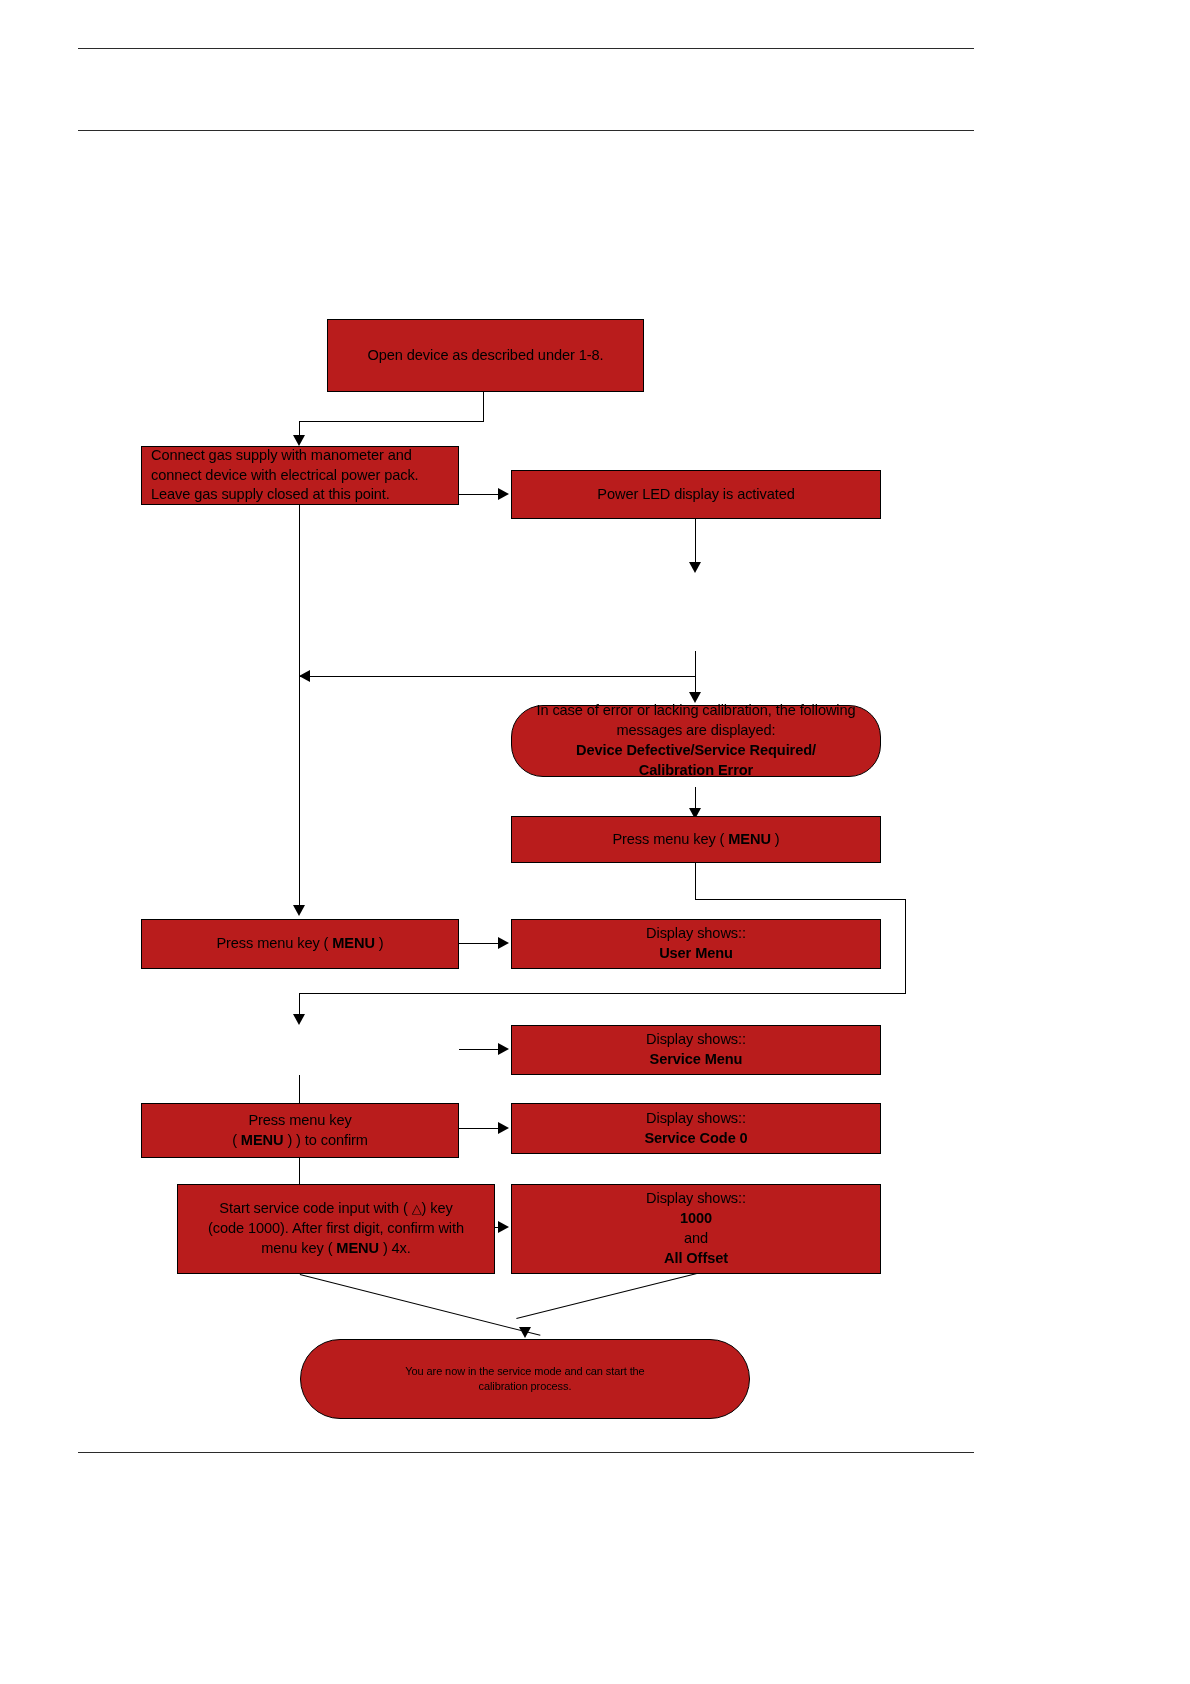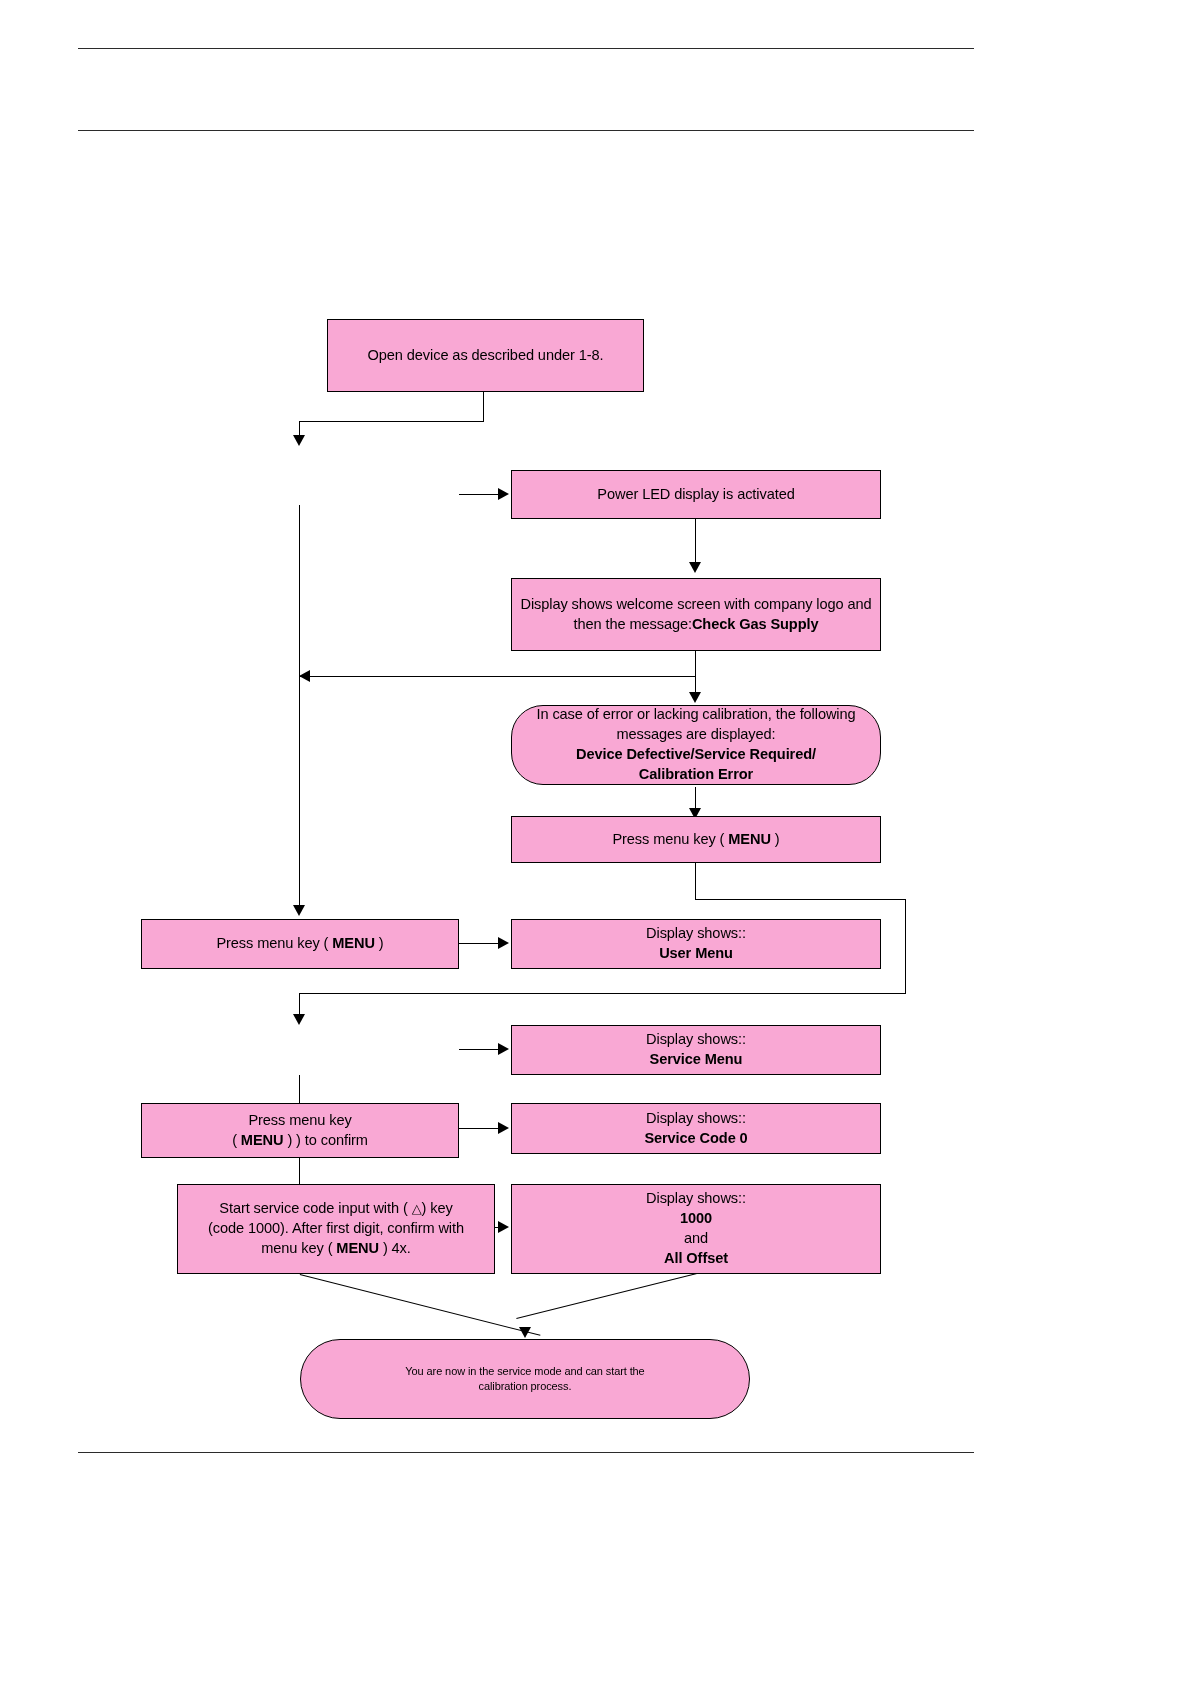--- a/index.html
+++ b/index.html
@@ -29,21 +29,21 @@
   
   #flow {
     position: absolute;
     left: 0; top: 0;
     width: 1190px; height: 1684px;
   }
 
   .node {
     position: absolute;
     border: 1.4px solid #000;
-    background: #f9a8d4;
+    background: #b91c1c;
     display: flex;
     align-items: center;
     justify-content: center;
     text-align: center;
     font-size: 14.6px;
     line-height: 1.36;
     letter-spacing: -0.1px;
     padding: 2px 8px;
     z-index: 3;
   }
@@ -98,48 +98,49 @@
 
   <div class="node" style="left:327px; top:319px; width:317px; height:73px;">
     <span class="inner">Open device as described under 1-8.</span>
   </div>
 
   <div class="ln v" style="left:483px; top:392px; height:30px;"></div>
   <div class="ln h" style="left:299px; top:421px; width:185px;"></div>
   <div class="ln v" style="left:299px; top:421px; height:19px;"></div>
   <div class="arrow down" style="left:293px; top:435px;"></div>
 
+  <div class="node left-align" style="left:141px; top:446px; width:318px; height:59px;">
+    <span class="inner">
+      <span>Connect gas supply with manometer and</span><br>
+      <span>connect device with electrical power pack.</span><br>
+      <span>Leave gas supply closed at this point.</span>
+    </span>
+  </div>
 
   <div class="ln h" style="left:459px; top:494px; width:41px;"></div>
   <div class="arrow right" style="left:498px; top:488px;"></div>
 
   <div class="node" style="left:511px; top:470px; width:370px; height:49px;">
     <span class="inner">Power LED display is activated</span>
   </div>
 
   <div class="ln v" style="left:695px; top:519px; height:48px;"></div>
   <div class="arrow down" style="left:689px; top:562px;"></div>
 
-  <div class="node" style="left:511px; top:578px; width:370px; height:73px;">
-    <span class="inner">
-      <span>Display shows welcome screen with company logo and</span><br>
-      <span>then the message:</span><b>Check Gas Supply</b>
-    </span>
-  </div>
 
   <div class="ln v" style="left:695px; top:651px; height:47px;"></div>
   <div class="arrow down" style="left:689px; top:692px;"></div>
 
   <div class="ln h" style="left:299px; top:676px; width:397px;"></div>
   <div class="arrow left" style="left:299px; top:670px;"></div>
 
   <div class="ln v" style="left:299px; top:505px; height:404px;"></div>
   <div class="arrow down" style="left:293px; top:905px;"></div>
 
-  <div class="node" style="left:511px; top:705px; width:370px; height:80px;border-radius:32px;">
+  <div class="node" style="left:511px; top:705px; width:370px; height:72px;border-radius:32px;">
     <span class="inner">
       <span>In case of error or lacking calibration, the following</span><br>
       <span>messages are displayed:</span><br>
       <b>Device Defective/Service Required/</b><br>
       <b>Calibration Error</b>
     </span>
   </div>
 
   <div class="ln v" style="left:695px; top:787px; height:29px;"></div>
   <div class="arrow down" style="left:689px; top:808px;"></div>

